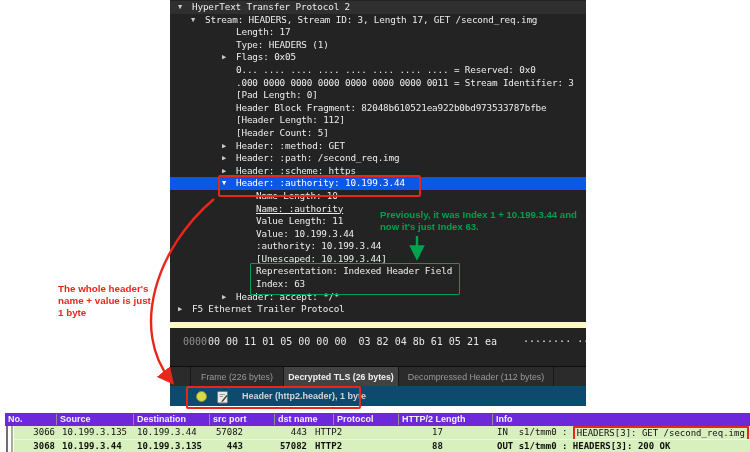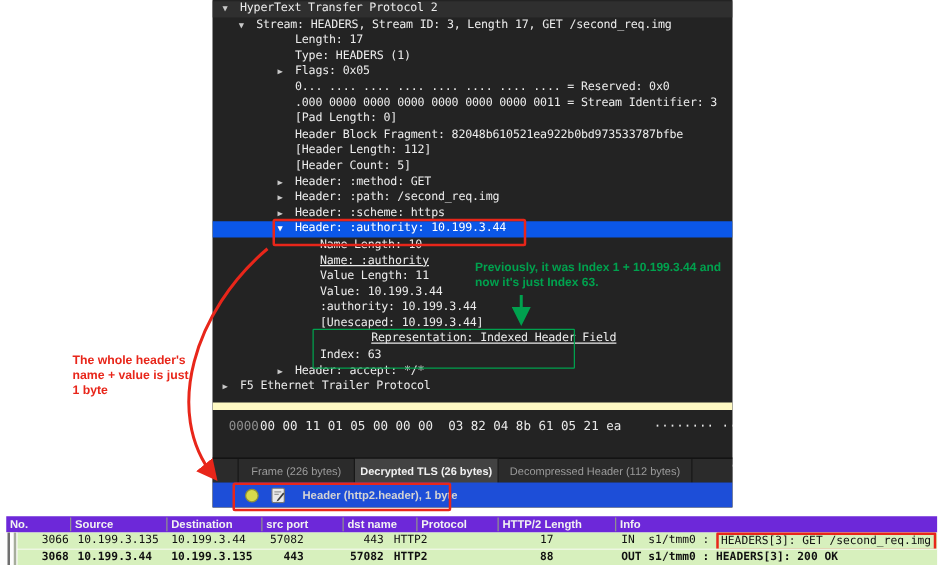--- a/index.html
+++ b/index.html
@@ -26,21 +26,21 @@
   .hexascii{position:absolute;left:353px;}
   .hl{background:#1e62d8;color:#fff;}
 
   .tabbar{position:absolute;top:366px;left:0;right:0;height:20px;background:#2b2b2b;
           border-top:1px solid #0d0d0d;display:flex;padding-left:20px;box-sizing:border-box;
           font:8.8px/20px "Liberation Sans",sans-serif;color:#9b9b9b;}
   .tab{flex:none;text-align:center;border-right:1px solid #181818;height:20px;}
   .tab:first-child{border-left:1px solid #181818;}
   .tab.active{background:#424242;color:#f0f0f0;font-weight:bold;}
 
-  .statusbar{position:absolute;top:386px;left:0;right:0;height:20px;background:#1d4ed8;}
+  .statusbar{position:absolute;top:386px;left:0;right:0;height:20px;background:#0c4a6e;}
   .sdot{position:absolute;left:26px;top:4.5px;width:11px;height:11px;border-radius:50%;
         background:#d8d94b;border:1px solid #8f9036;box-sizing:border-box;}
   .sicon{position:absolute;left:47px;top:4px;}
   .slabel{position:absolute;left:72px;top:0;font:bold 9px/20px "Liberation Sans",sans-serif;color:#d4d4d4;}
 
   
   .redbox{position:absolute;border:2px solid #e8261a;border-radius:2px;z-index:40;pointer-events:none;}
   #rb-auth{left:218px;top:175px;width:199px;height:18px;}
   #rb-status{left:186px;top:386px;width:171px;height:19px;border-width:2.5px;}
   .greenbox{position:absolute;left:250px;top:263px;width:208px;height:30px;
@@ -152,21 +152,21 @@
           <span class="ttext">Value: 10.199.3.44</span>
         </div>
         <div class="trow" style="padding-left: 71px;">
           <span class="arrow"></span>
           <span class="ttext">:authority: 10.199.3.44</span>
         </div>
         <div class="trow" style="padding-left: 71px;">
           <span class="arrow"></span>
           <span class="ttext">[Unescaped: 10.199.3.44]</span>
         </div>
-        <div class="trow" style="padding-left: 112px; text-decoration: underline;">
+        <div class="trow" style="padding-left: 71px;">
           <span class="arrow"></span>
           <span class="ttext">Representation: Indexed Header Field</span>
         </div>
         <div class="trow" style="padding-left: 71px;">
           <span class="arrow"></span>
           <span class="ttext">Index: 63</span>
         </div>
         <div class="trow" style="padding-left: 51px;">
           <span class="arrow">▶</span>
           <span class="ttext">Header: accept: */*</span>

